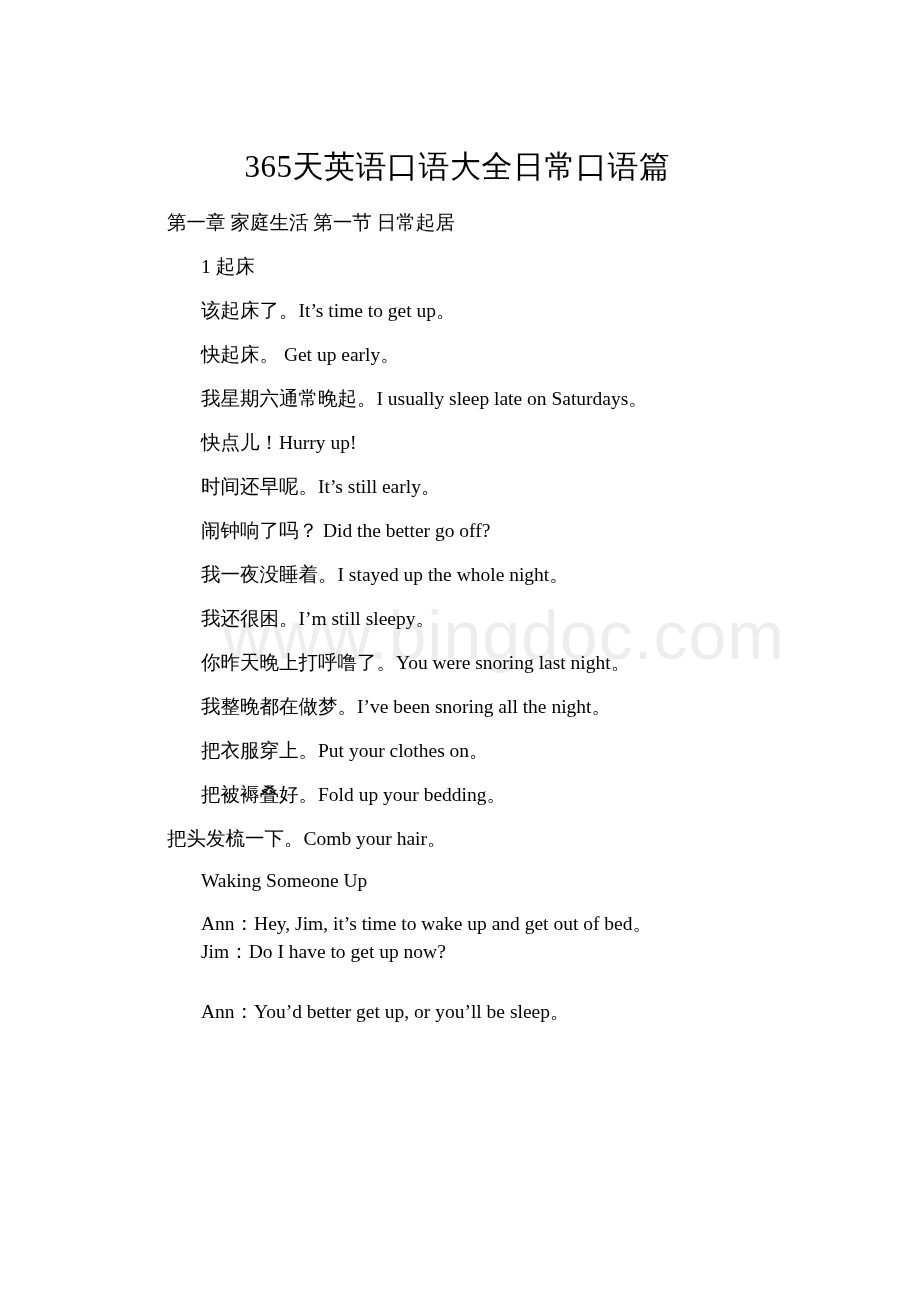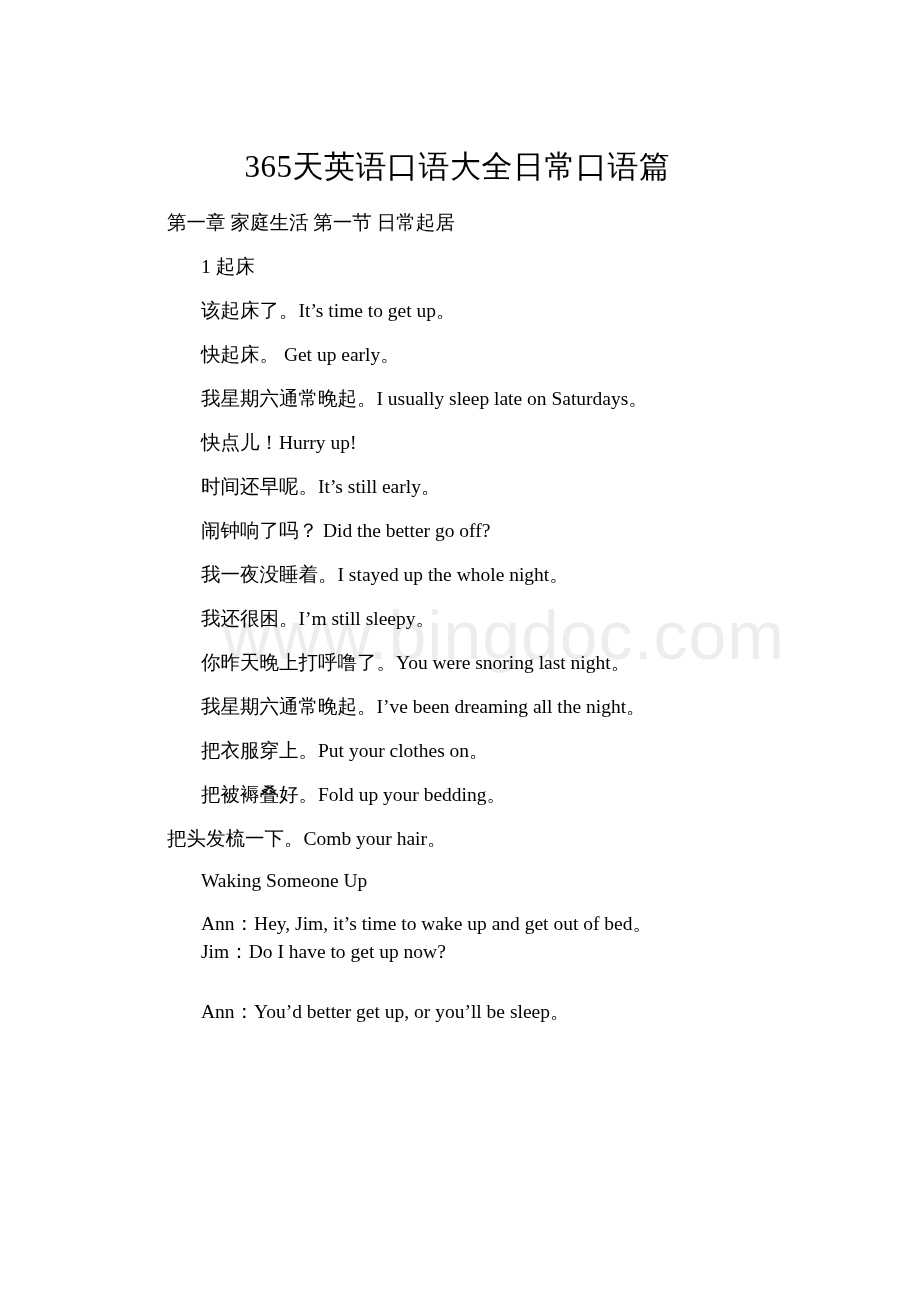--- a/index.html
+++ b/index.html
@@ -72,21 +72,21 @@
 
   <div class="line ind1" style="top:299px">该起床了。It’s time to get up。</div>
   <div class="line ind1" style="top:343px">快起床。 Get up early。</div>
   <div class="line ind1" style="top:387px">我星期六通常晚起。I usually sleep late on Saturdays。</div>
   <div class="line ind1" style="top:431px">快点儿！Hurry up!</div>
   <div class="line ind1" style="top:475px">时间还早呢。It’s still early。</div>
   <div class="line ind1" style="top:519px">闹钟响了吗？ Did the better go off?</div>
   <div class="line ind1" style="top:563px">我一夜没睡着。I stayed up the whole night。</div>
   <div class="line ind1" style="top:607px">我还很困。I’m still sleepy。</div>
   <div class="line ind1" style="top:651px">你昨天晚上打呼噜了。You were snoring last night。</div>
-  <div class="line ind1" style="top:695px">我星期六通常晚起。I’ve been dreaming all the night。</div>
+  <div class="line ind1" style="top:695px">我整晚都在做梦。I’ve been snoring all the night。</div>
   <div class="line ind1" style="top:739px">把衣服穿上。Put your clothes on。</div>
   <div class="line ind1" style="top:783px">把被褥叠好。Fold up your bedding。</div>
 
   <div class="line ind0" style="top:827px">把头发梳一下。Comb your hair。</div>
 
   <div class="line ind1" style="top:869px">Waking Someone Up</div>
 
   <div class="line ind1" style="top:912px">Ann：Hey, Jim, it’s time to wake up and get out of bed。</div>
   <div class="line ind1" style="top:940px">Jim：Do I have to get up now?</div>
   <div class="line ind1" style="top:1000px">Ann：You’d better get up, or you’ll be sleep。</div>

